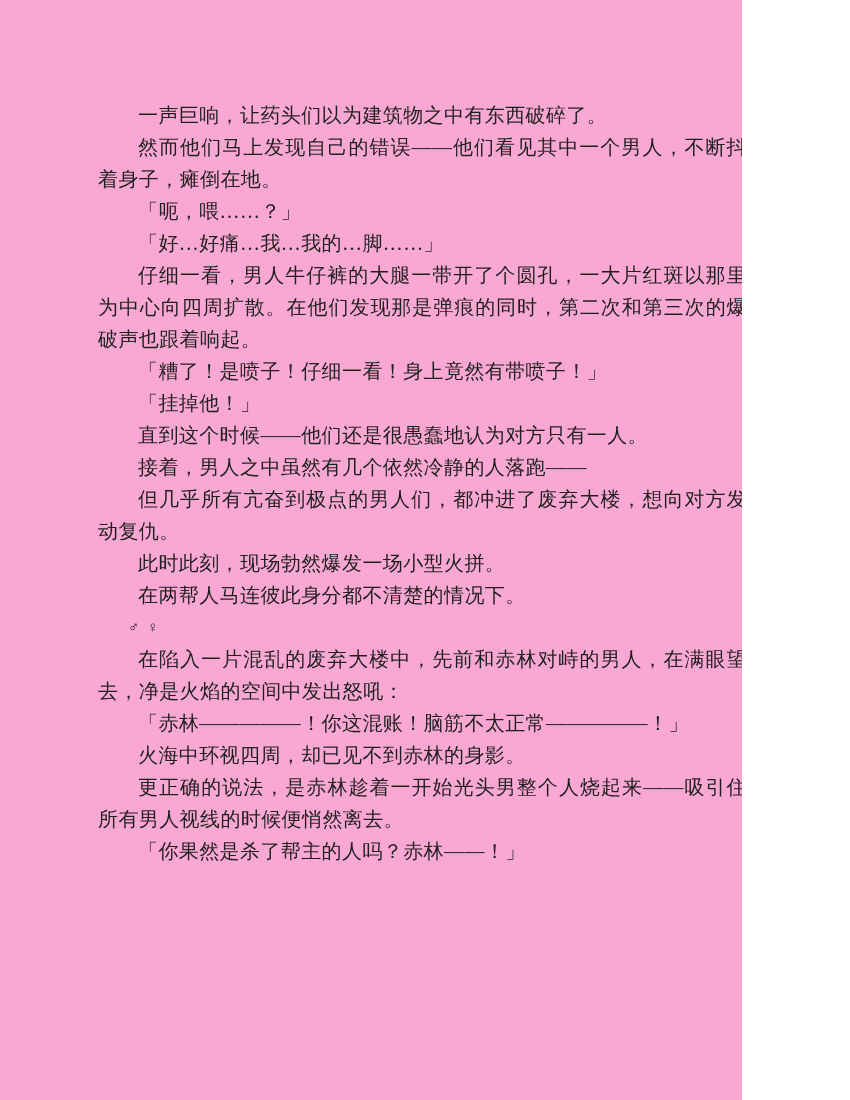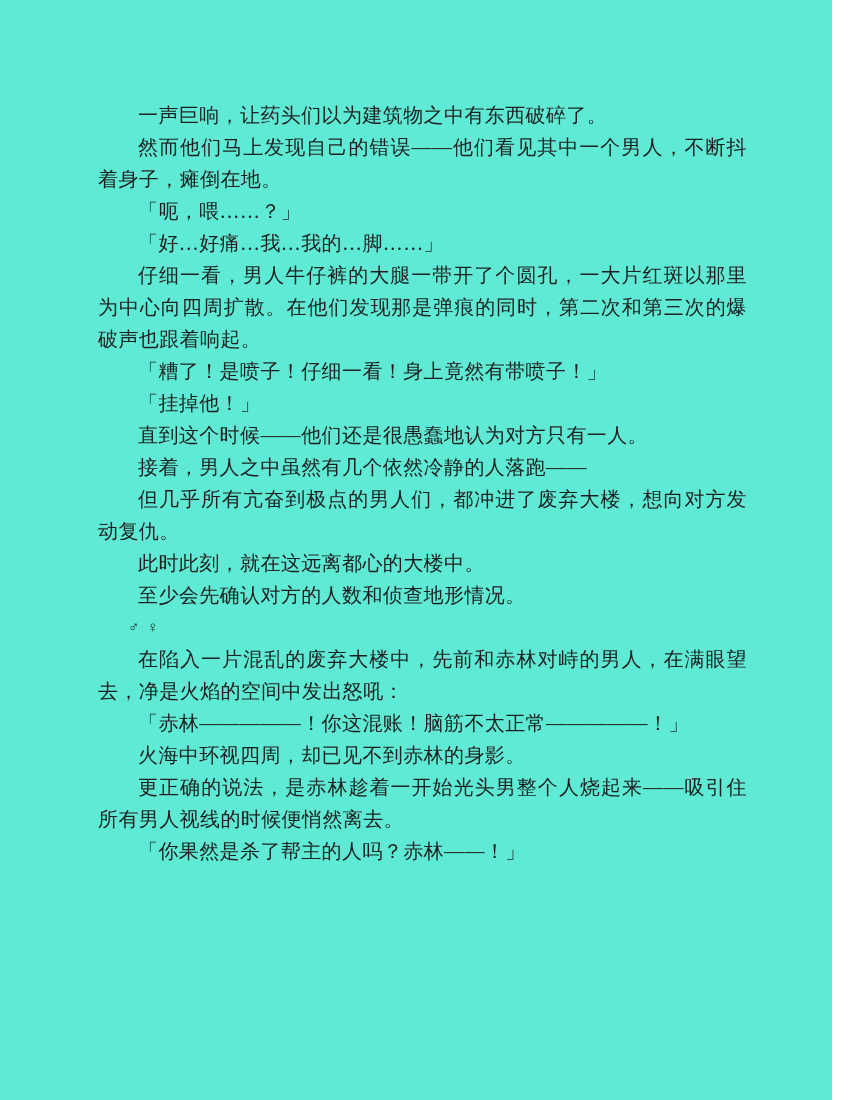--- a/index.html
+++ b/index.html
@@ -2,23 +2,23 @@
 <html><head>
 <meta charset="utf-8">
 <style>
   html, body {
     margin: 0;
     padding: 0;
     background: #ffffff;
   }
   .page {
     position: relative;
-    width: 832px;
+    width: 742px;
     height: 1100px;
-    background: #5eead4;
+    background: #f9a8d4;
     overflow: hidden;
     font-family: "Liberation Serif", "DejaVu Serif", serif;
   }
   .content {
     position: absolute;
     left: 98px;
     top: 99px;
     width: 649px;
     font-size: 20px;
     line-height: 32px;
@@ -46,22 +46,22 @@
     <p>一声巨响，让药头们以为建筑物之中有东西破碎了。</p>
     <p>然而他们马上发现自己的错误——他们看见其中一个男人，不断抖着身子，瘫倒在地。</p>
     <p>「呃，喂……？」</p>
     <p>「好…好痛…我…我的…脚……」</p>
     <p>仔细一看，男人牛仔裤的大腿一带开了个圆孔，一大片红斑以那里为中心向四周扩散。在他们发现那是弹痕的同时，第二次和第三次的爆破声也跟着响起。</p>
     <p>「糟了！是喷子！仔细一看！身上竟然有带喷子！」</p>
     <p>「挂掉他！」</p>
     <p>直到这个时候——他们还是很愚蠢地认为对方只有一人。</p>
     <p>接着，男人之中虽然有几个依然冷静的人落跑——</p>
     <p>但几乎所有亢奋到极点的男人们，都冲进了废弃大楼，想向对方发动复仇。</p>
-    <p>此时此刻，就在这远离都心的大楼中。</p>
-    <p>至少会先确认对方的人数和侦查地形情况。</p>
+    <p>此时此刻，现场勃然爆发一场小型火拼。</p>
+    <p>在两帮人马连彼此身分都不清楚的情况下。</p>
     <p class="scene-break">♂ ♀</p>
     <p>在陷入一片混乱的废弃大楼中，先前和赤林对峙的男人，在满眼望去，净是火焰的空间中发出怒吼：</p>
     <p>「赤林—————！你这混账！脑筋不太正常—————！」</p>
     <p>火海中环视四周，却已见不到赤林的身影。</p>
     <p>更正确的说法，是赤林趁着一开始光头男整个人烧起来——吸引住所有男人视线的时候便悄然离去。</p>
     <p>「你果然是杀了帮主的人吗？赤林——！」</p>
   </div>
 </div>
 
 </body></html>

